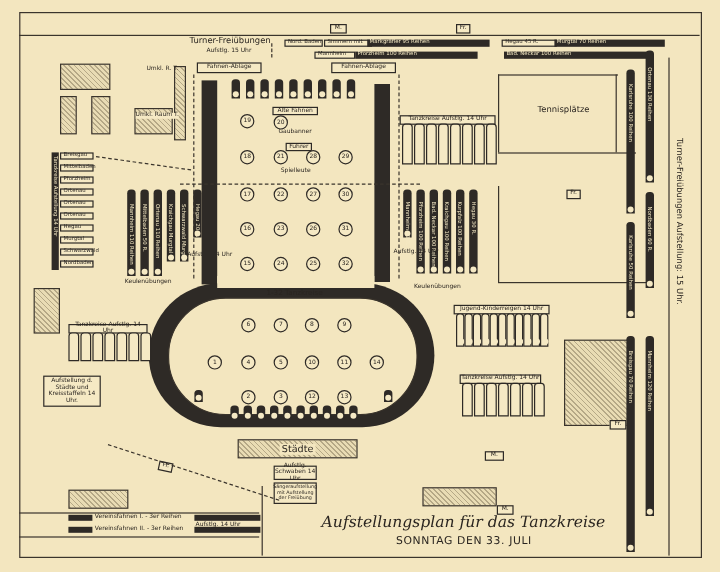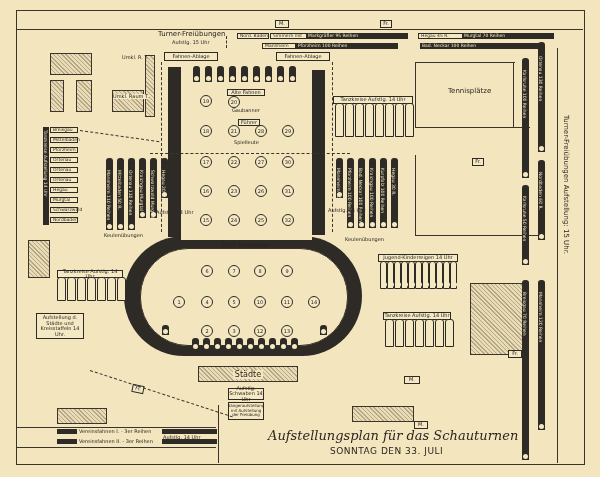--- a/index.html
+++ b/index.html
@@ -280,14 +280,14 @@
 <div class="label" style="left:79px;top:439px;">Vereinsfahnen  II. - 3er Reihen</div>
 <div class="dark" style="left:162px;top:439px;width:55px;height:5px;"></div>
 <div class="label" style="left:163px;top:435px;">Aufstlg. 14 Uhr</div>
 
 <div class="dashv" style="left:226px;top:36px;height:12px;"></div>
 <div class="dashv" style="left:161px;top:62px;height:170px;"></div>
 <div class="dashv" style="left:332px;top:62px;height:170px;"></div>
 <div class="dash" style="left:80px;top:130px;width:80px;transform:rotate(8deg);transform-origin:left;"></div>
 <div class="dash" style="left:90px;top:370px;width:150px;transform:rotate(18deg);transform-origin:left;"></div>
 
-<div class="title">Aufstellungsplan für das Schauturnen</div>
+<div class="title">Aufstellungsplan für das Tanzkreise</div>
 <div class="subtitle">SONNTAG DEN 33. JULI</div>
 
 </body></html>

